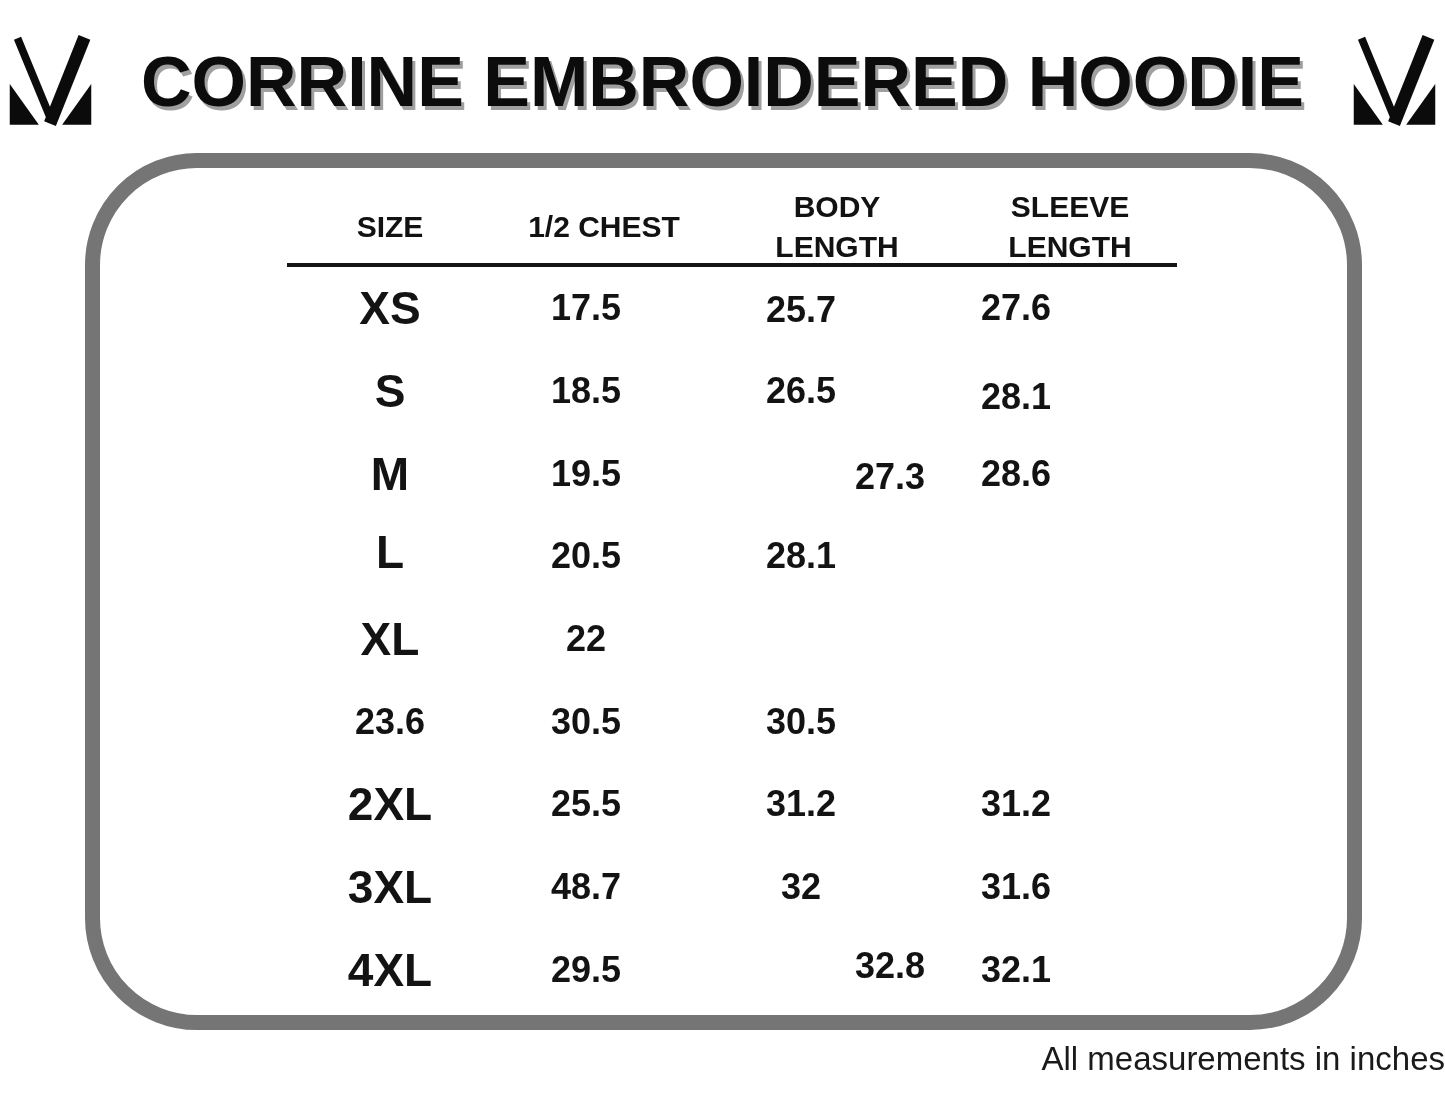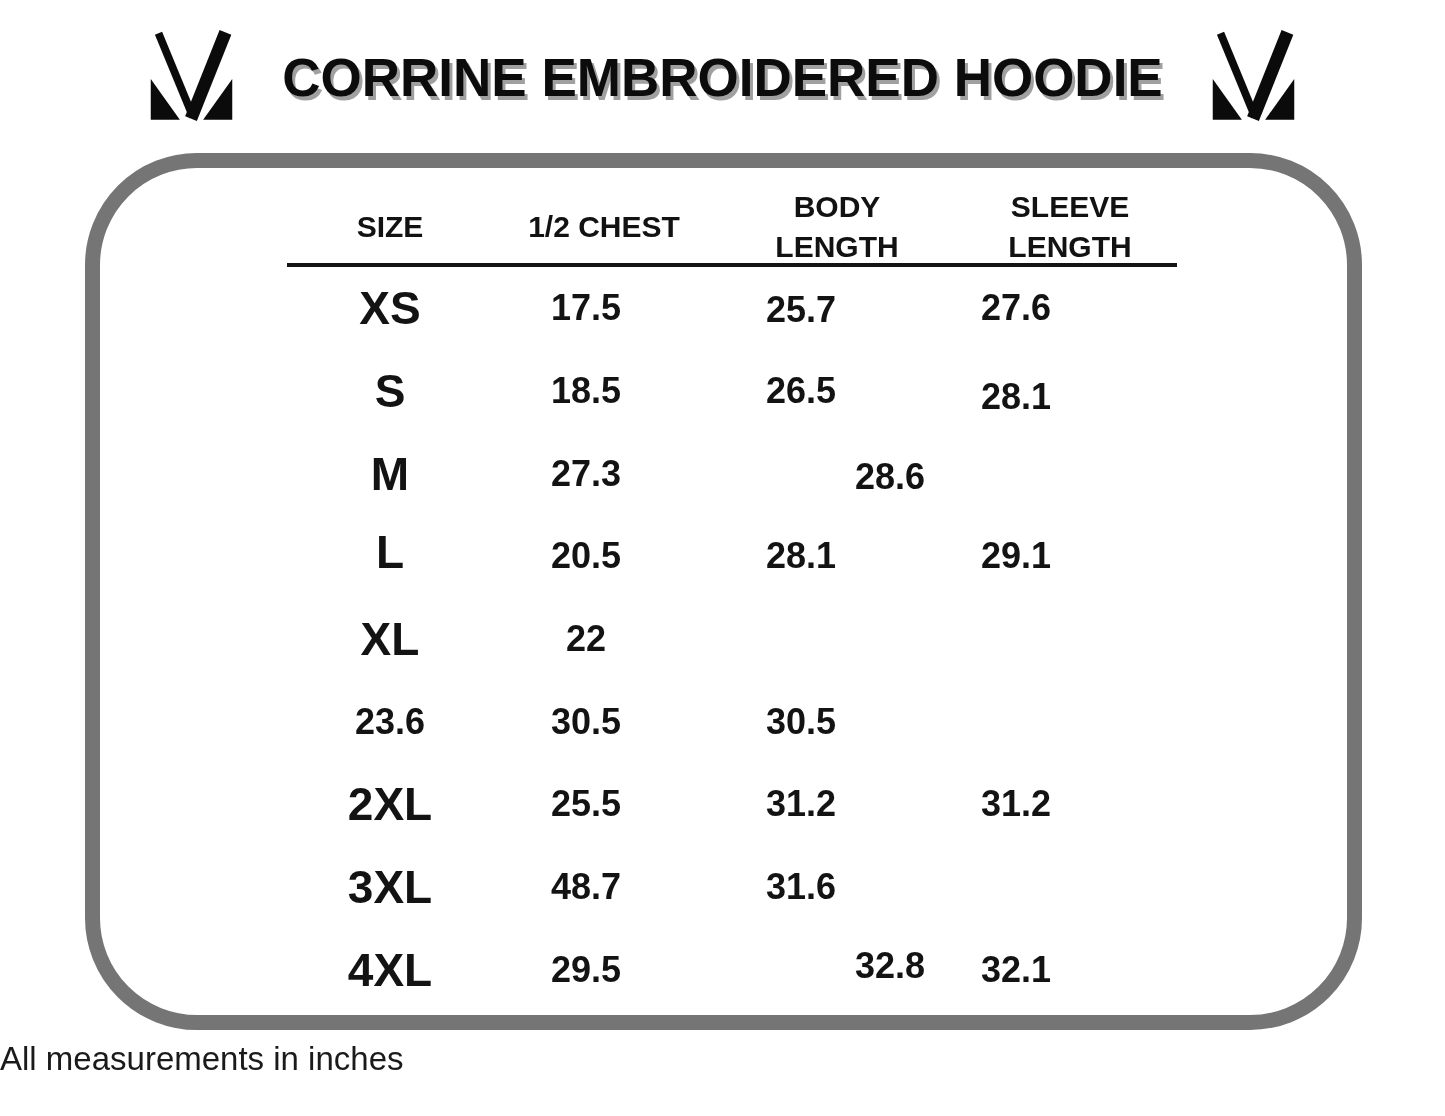--- a/index.html
+++ b/index.html
@@ -19,21 +19,21 @@
     top: 26px; left: 0;
     width: 100%;
     display: flex;
     justify-content: center;
     align-items: center;
     gap: 26px;
   }
   .logo { width: 97px; height: 102px; flex: 0 0 auto; }
   .title {
     margin: 16px;
-    font-size: 53px;
+    font-size: 70px;
     font-weight: 700;
     letter-spacing: 0px;
     white-space: nowrap;
     color: #0c0c0c;
     text-shadow: 3px 4px 0 #a0a0a0;
   }
 
   
   .panel {
     position: absolute;
@@ -94,21 +94,21 @@
   .row:nth-child(3) .cell:nth-child(3) { top: 3px; text-align: right; }
   .row:nth-child(4) .cell:nth-child(1) { top: -4px; }
   .row:nth-child(6) .cell:nth-child(4) { top: 5px; }
   .row:nth-child(9) .cell:nth-child(3) { top: -4px; text-align: right; }
 
   
   .footer {
     position: absolute;
     top: 1040px; left: 0;
     width: 100%;
-    text-align: left;
+    text-align: right;
     font-size: 33px;
     font-weight: 400;
     color: #1a1a1a;
   }
 </style>
 </head>
 <body>
 
 <div class="page">
 
@@ -148,47 +148,48 @@
       <div class="cell">27.6</div>
     </div>
     <div class="row">
       <div class="cell size">S</div>
       <div class="cell">18.5</div>
       <div class="cell">26.5</div>
       <div class="cell">28.1</div>
     </div>
     <div class="row">
       <div class="cell size">M</div>
+      <div class="cell">19.5</div>
       <div class="cell">27.3</div>
       <div class="cell">28.6</div>
     </div>
     <div class="row">
       <div class="cell size">L</div>
       <div class="cell">20.5</div>
       <div class="cell">28.1</div>
-      <div class="cell">29.1</div>
     </div>
     <div class="row">
       <div class="cell size">XL</div>
       <div class="cell">22</div>
     </div>
     <div class="row">
       <div class="cell">23.6</div>
       <div class="cell">30.5</div>
       <div class="cell">30.5</div>
     </div>
     <div class="row">
       <div class="cell size">2XL</div>
       <div class="cell">25.5</div>
       <div class="cell">31.2</div>
       <div class="cell">31.2</div>
     </div>
     <div class="row">
       <div class="cell size">3XL</div>
       <div class="cell">48.7</div>
+      <div class="cell">32</div>
       <div class="cell">31.6</div>
     </div>
     <div class="row">
       <div class="cell size">4XL</div>
       <div class="cell">29.5</div>
       <div class="cell">32.8</div>
       <div class="cell">32.1</div>
     </div>
   </div>
 

